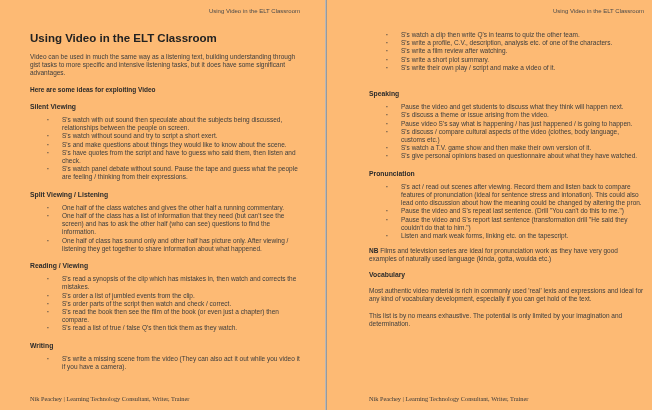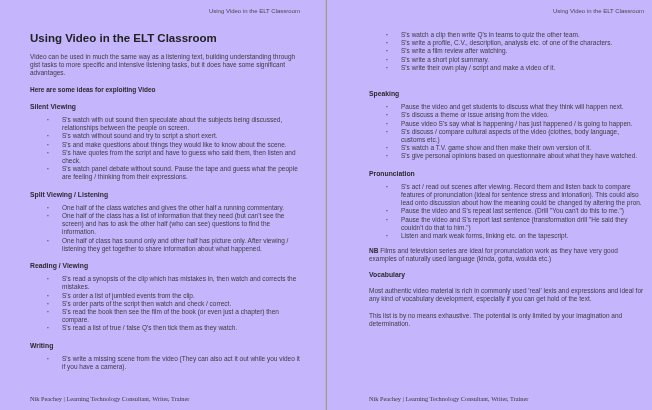--- a/index.html
+++ b/index.html
@@ -1,18 +1,18 @@
 <!DOCTYPE html>
 <html><head>
 <meta charset="utf-8">
 <style>
   * { margin:0; padding:0; box-sizing:border-box; }
   html,body { background:#ffffff; }
   body { width:652px; height:410px; font-family:"Liberation Sans", sans-serif; }
-  .canvas { position:relative; width:652px; height:410px; background:#c4b5fd; display:flex; overflow:hidden;align-items:flex-end; }
+  .canvas { position:relative; width:652px; height:410px; background:#fdba74; display:flex; overflow:hidden;align-items:flex-end; }
   .page { position:relative; height:410px; color:#3d3d3d; }
   .page.left  { width:325px; padding:8px 25px 0 30px; }
   .page.right { width:325px; padding:8px 8px 0 42px; }
   .divider { width:2px; height:410px; background:linear-gradient(to right,#c6c6c6,#8b8b8b); }
   .running-header { font-size:6px; line-height:7px; color:#4a4a4a; text-align:right; }
   .doc-title { font-size:11.5px; line-height:13px; font-weight:bold; color:#222; margin-top:17px; }
   .para { font-size:6.5px; line-height:8.2px; margin-top:8px; }
   .bold { font-weight:bold; color:#2b2b2b; }
   h2.section-heading { font-size:6.8px; line-height:8.2px; font-weight:bold; color:#2b2b2b; margin-top:9px; }
   h2.mt-lg { margin-top:18px; }

